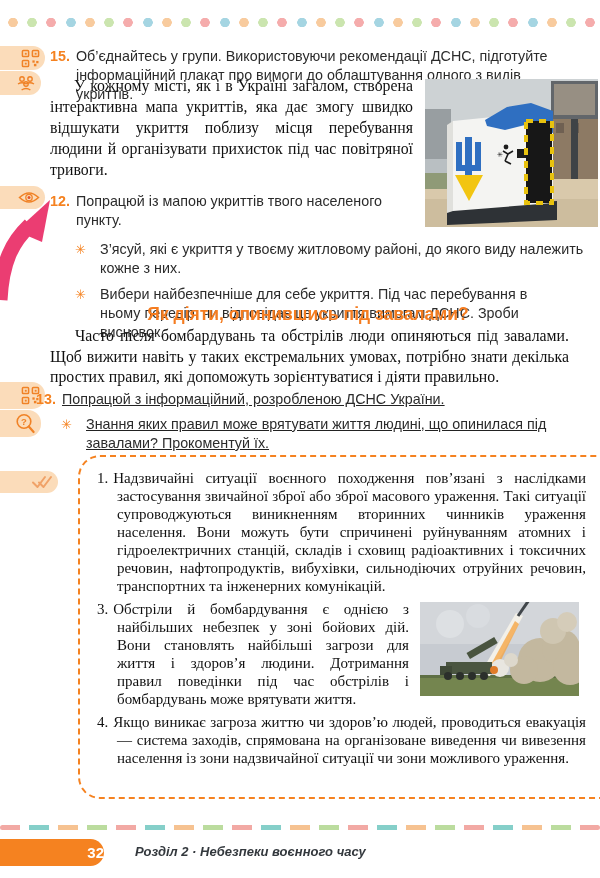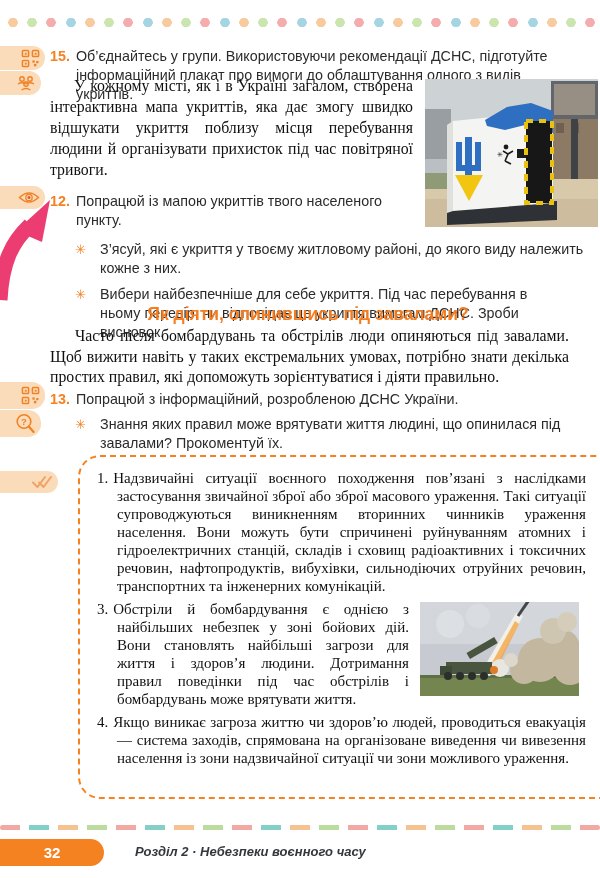--- a/index.html
+++ b/index.html
@@ -43,21 +43,21 @@
   .serif { font-family:"Liberation Serif", serif; color:#101010; text-align:justify; }
   #task11 { position:absolute; left:50px; right:36px; top:47px; }
   #blockB { position:absolute; left:50px; right:3px; top:75px; }
   #blockB .intro { font-size:15.8px; line-height:21px; text-indent:24px; margin:0 0 10px 0; }
   #task12 { margin-top:12px; margin-bottom:10px; }
   .b2pad { padding-right:30px; }
   #heading { position:absolute; left:50px; right:34px; top:304px; text-align:center;
              color:#F47C20; font-weight:bold; font-size:17.5px; }
   #para2 { position:absolute; left:50px; right:31px; top:326px; font-size:15.8px;
            line-height:20.5px; text-indent:25px; margin:0; }
-  #task13 { position:absolute; left:50px; right:34px; top:390px; }
+  #task13 { position:absolute; left:36px; right:34px; top:390px;text-decoration:underline; }
   
   .rule-box {
     position:absolute; left:78px; top:455px; width:544px; height:344px;
     border:2px dashed #F58220; border-radius:22px; box-sizing:border-box;
     padding:12px 34px 0 17px; z-index:2; background:transparent;
   }
   .rule { font-family:"Liberation Serif", serif; color:#101010; text-align:justify;
           font-size:15px; line-height:18px; padding-left:20px; text-indent:-20px;
           margin:0 0 5px 0; }
   .rule .rn { padding-right:5px; }
@@ -70,21 +70,21 @@
     position:absolute; top:825px; left:0; right:0; height:5px; border-radius:3px;
     background:repeating-linear-gradient(90deg,
       #F2A9A4 0 20px,  rgba(0,0,0,0) 20px 29px,
       #85CFC9 29px 49px, rgba(0,0,0,0) 49px 58px,
       #F6C291 58px 78px, rgba(0,0,0,0) 78px 87px,
       #BBDC9E 87px 107px, rgba(0,0,0,0) 107px 116px);
   }
   .page-pill {
     position:absolute; top:839px; left:0; width:104px; height:27px; background:#F58220;
     border-radius:0 14px 14px 0; color:#fff; font-weight:bold; font-size:15px;
-    display:flex; align-items:center; justify-content:center;
+    display:flex; align-items:center; justify-content:flex-end;
   }
   .chapter { position:absolute; top:844px; left:135px; font-style:italic; font-size:13px;
              color:#33383d; font-weight:700; }
 </style>
 </head>
 <body>
 
 <div class="page">
 
   <div class="top-dots"></div>

